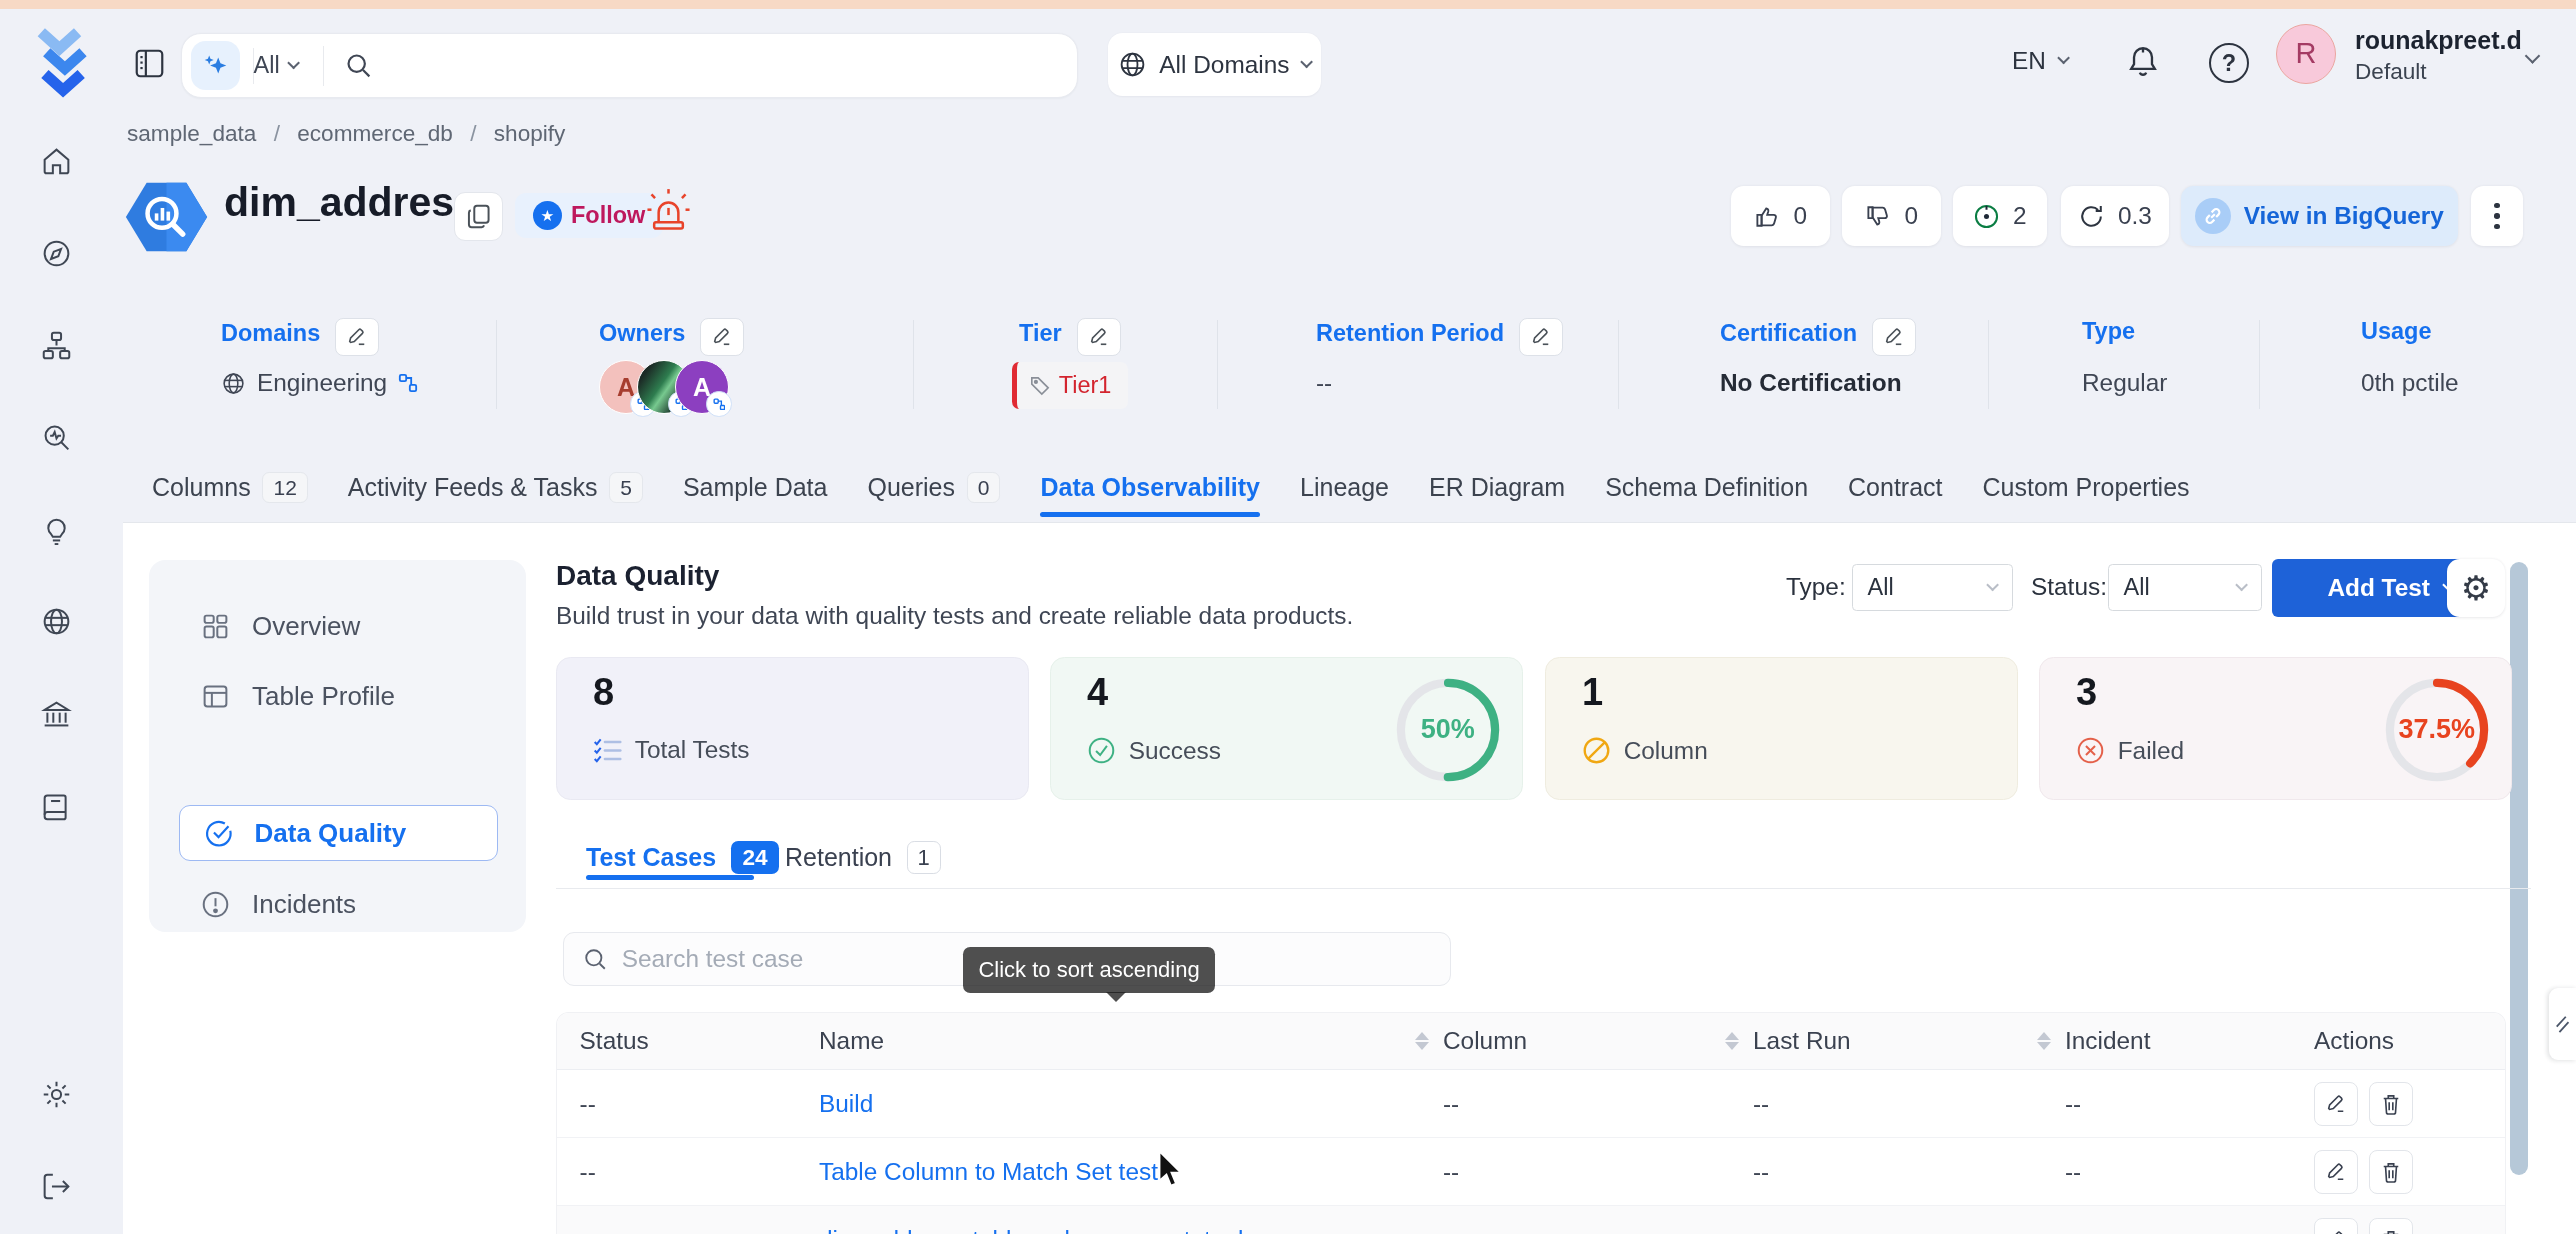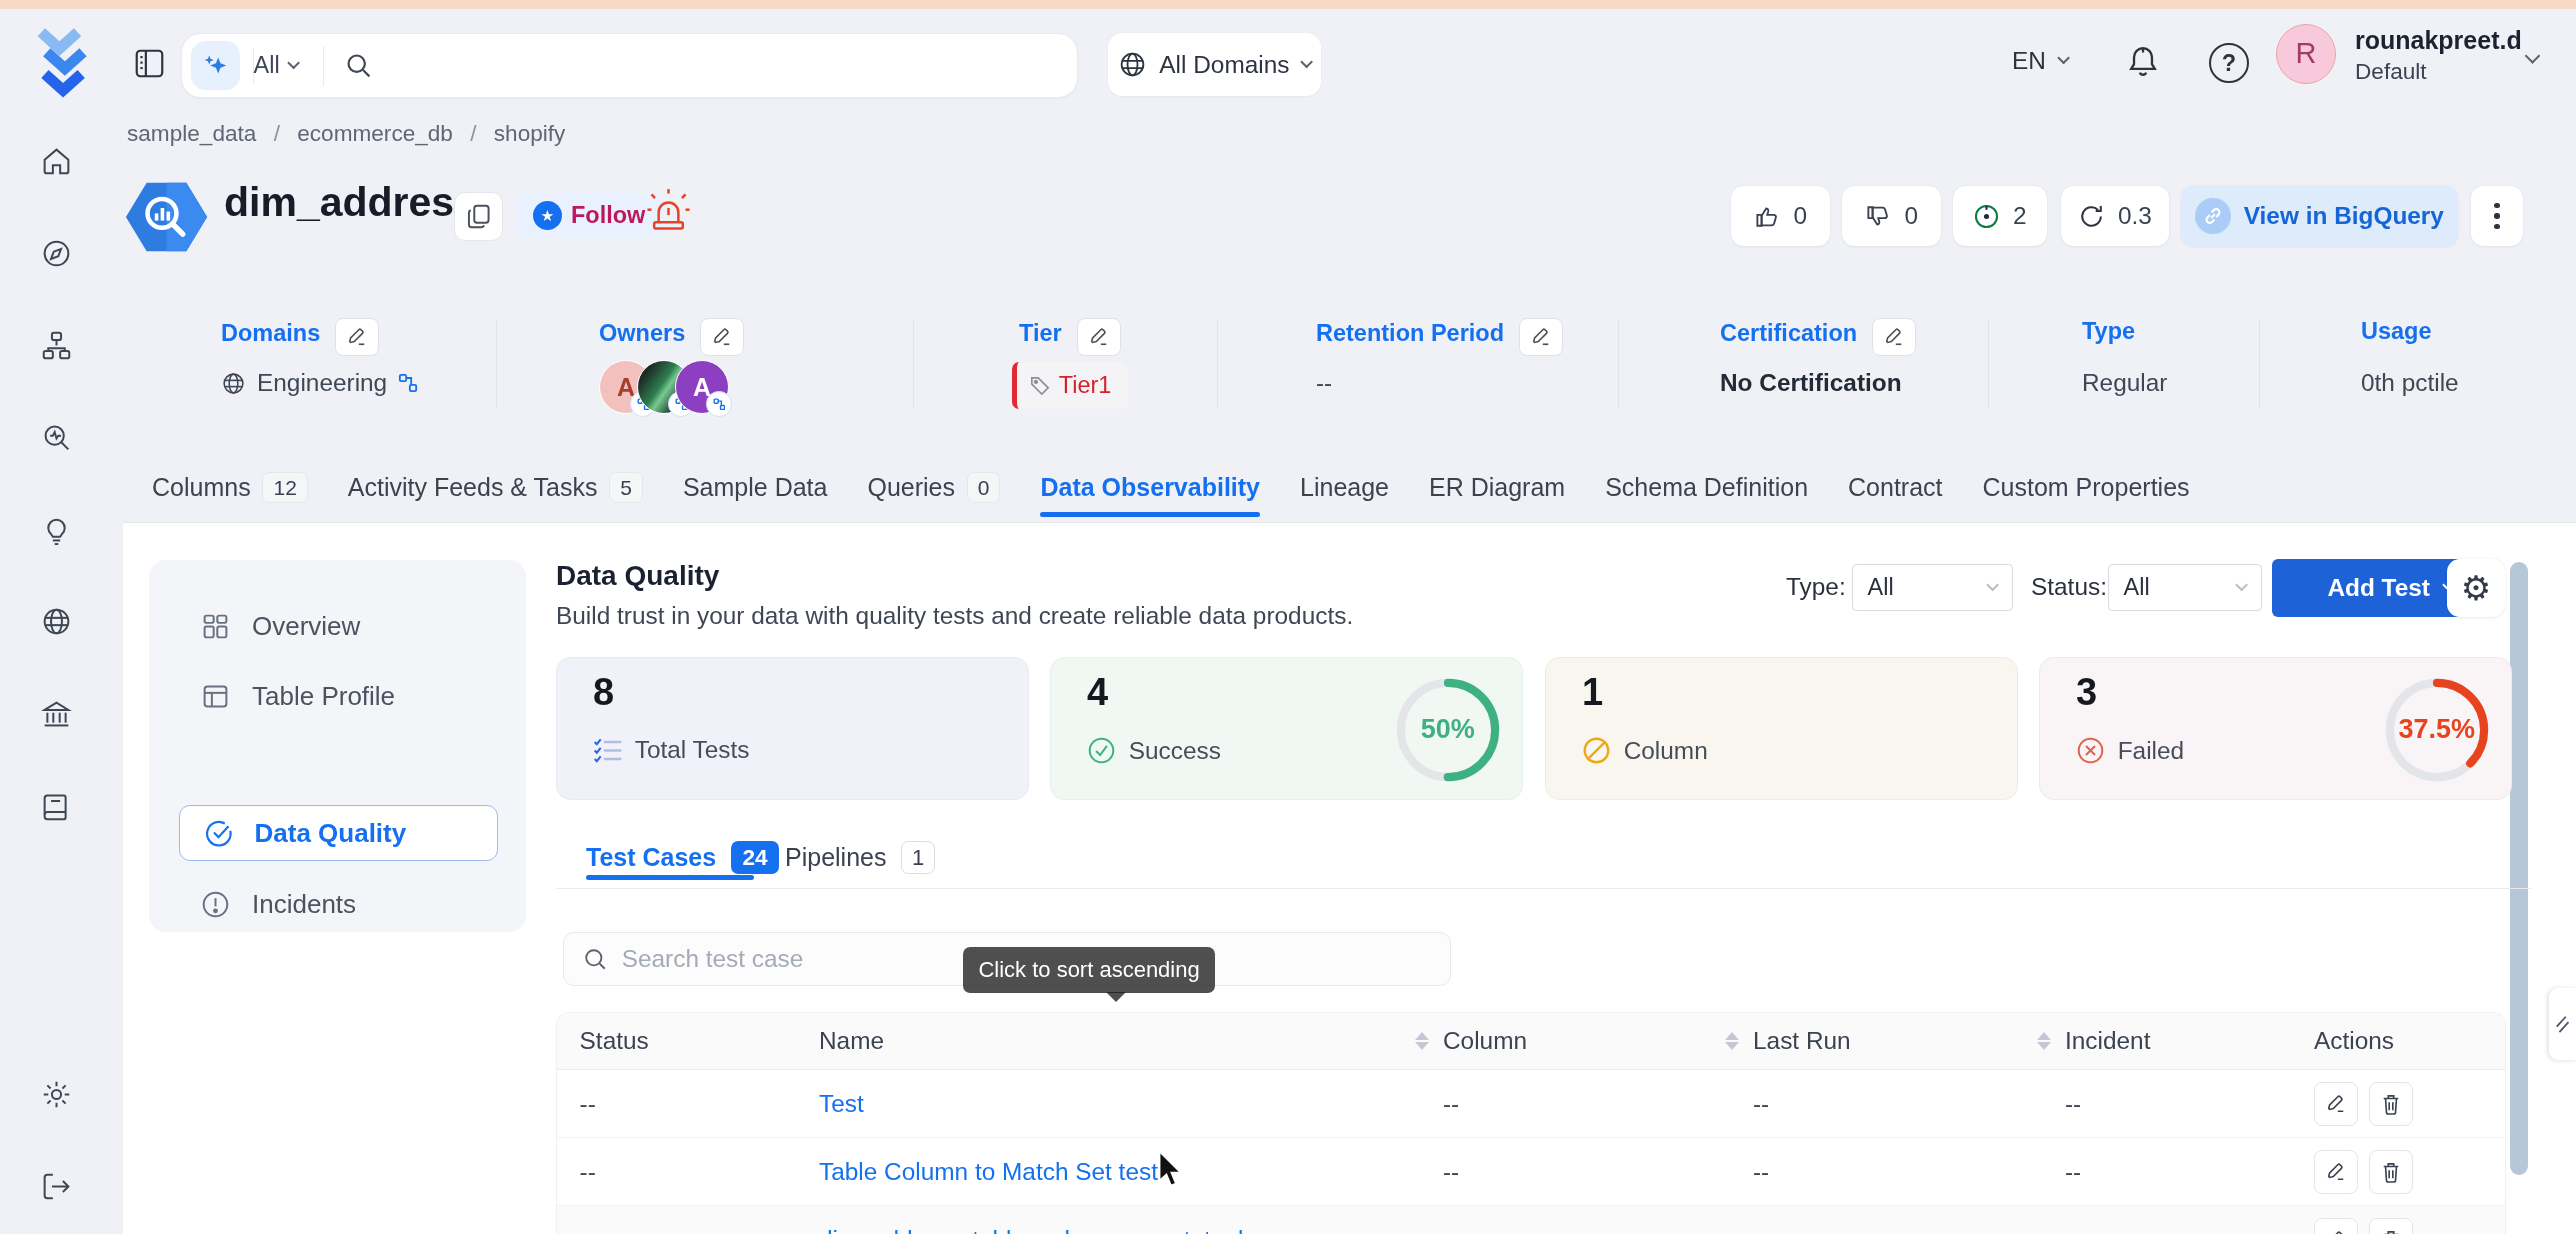--- a/index.html
+++ b/index.html
@@ -688,21 +688,21 @@
     </svg>
     <div class="donut-pct" style="color: rgb(232, 67, 31);">37.5%</div>
   </div>
 </div>
 
 <div class="q-tab" style="left:586px;color:#1570ef;font-weight:700;">
   <span>Test Cases</span>
   <span class="b-blue">24</span>
 </div>
 <div class="q-tab" style="left:785px;color:#3a4150;">
-  <span>Pipelines</span>
+  <span>Retention</span>
   <span class="b-line">1</span>
 </div>
 <div class="tc-underline"></div>
 <div class="q-tab-line"></div>
 
 <div class="tc-search">
   <svg width="27" height="27" viewBox="0 0 32 32" fill="none" stroke="#5b6270" stroke-width="2.2" style="margin-left:18px;">
     <circle cx="14" cy="14" r="9"></circle>
       <line x1="21" y1="21" x2="27" y2="27"></line>
   </svg>
@@ -737,21 +737,21 @@
           <span class="up"></span>
           <span class="dn"></span>
         </span>
     </div>
     <div class="cell">Incident</div>
     <div class="cell">Actions</div>
   </div>
 
   <div class="t-row t-body">
     <div class="cell first">--</div>
-    <div class="cell"><span class="t-link">Test</span></div>
+    <div class="cell"><span class="t-link">Build</span></div>
     <div class="cell">--</div>
     <div class="cell">--</div>
     <div class="cell">--</div>
     <div class="cell actions">
       <span class="act-btn">
         <svg width="20" height="20" viewBox="0 0 22 22" fill="none" stroke="#3a4150" stroke-width="1.8">
           <path d="M3 16l1-4 9-9a1.7 1.7 0 0 1 2.4 0l1.6 1.6a1.7 1.7 0 0 1 0 2.4l-9 9-4 1z"></path>
             <line x1="13" y1="19" x2="19" y2="19"></line>
         </svg>
       </span>

